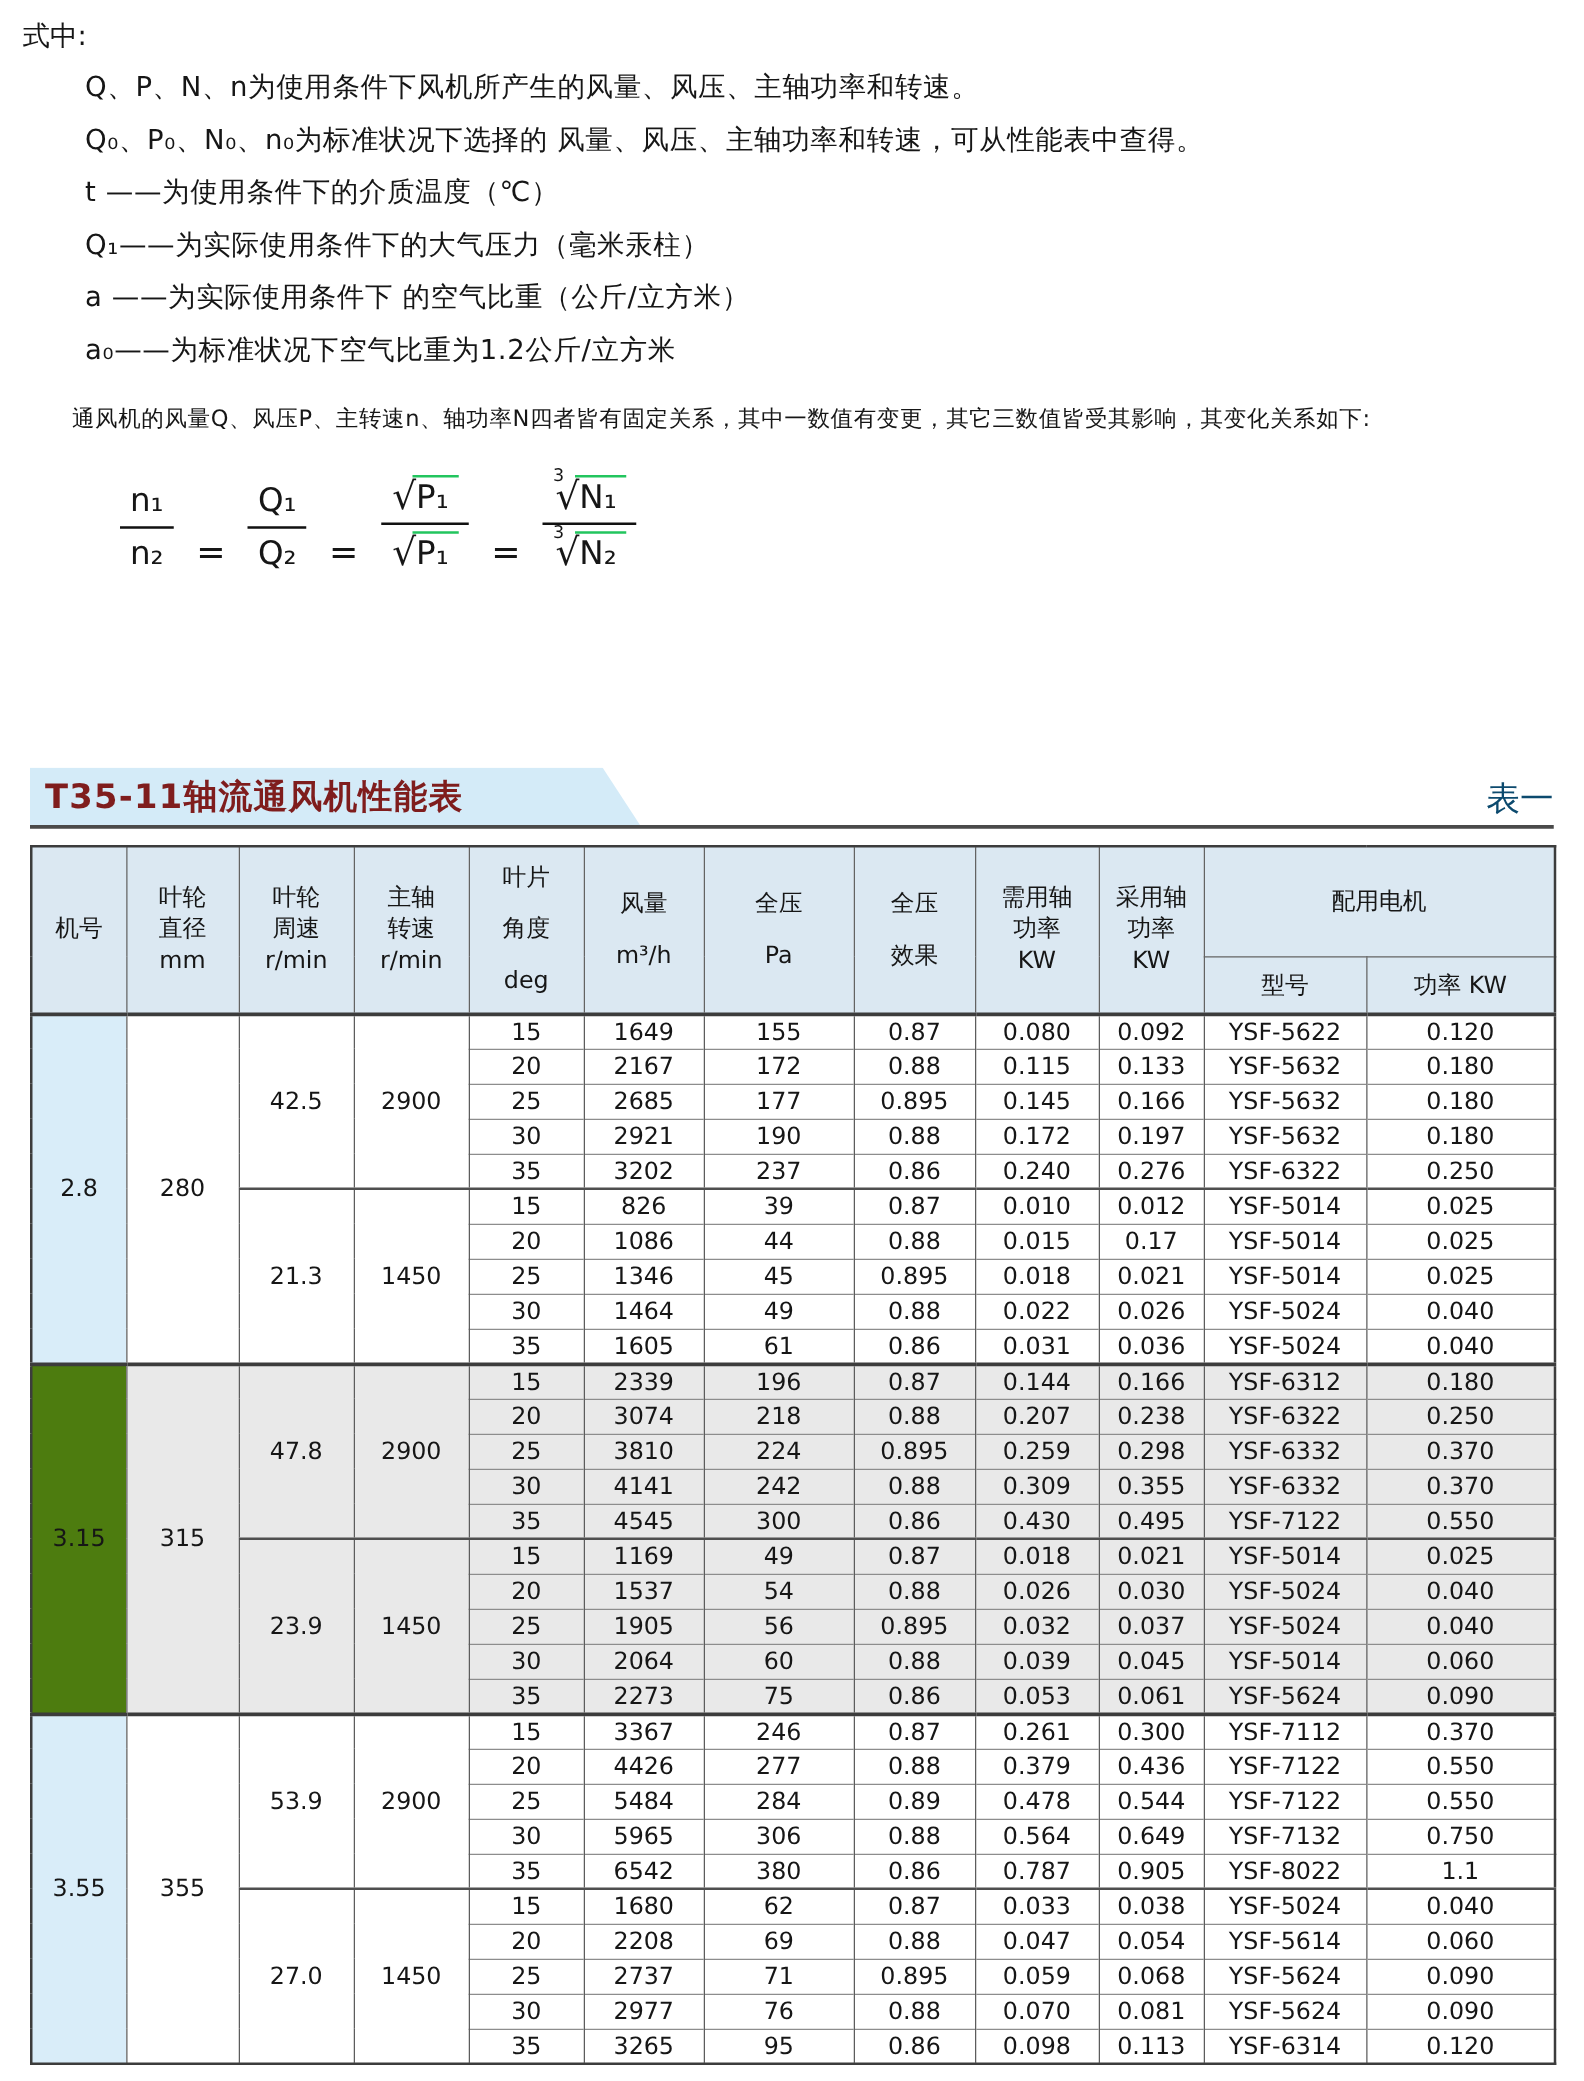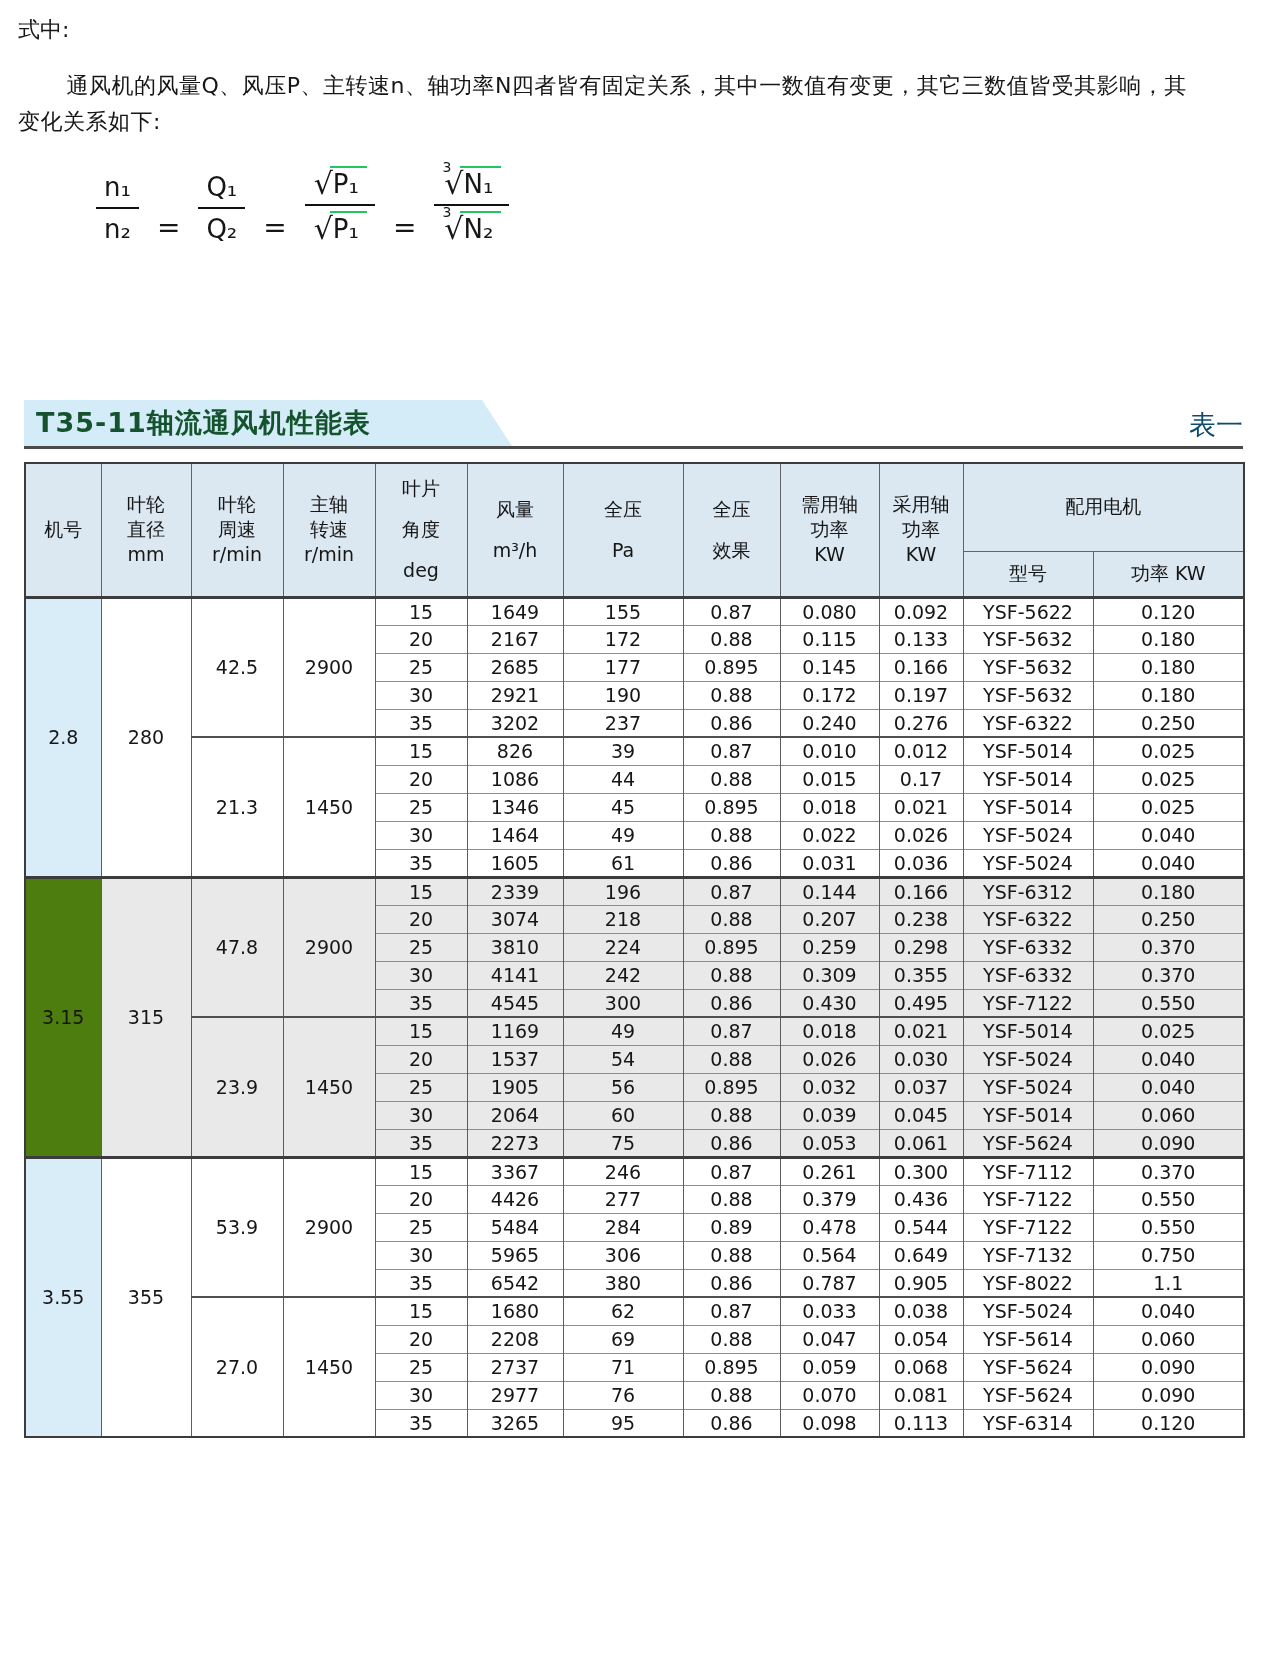--- a/index.html
+++ b/index.html
@@ -5,40 +5,40 @@
   * { margin:0; padding:0; box-sizing:border-box; }
   html,body { width:1267px; background:#ffffff; color:#161616;
     font-family:"DejaVu Sans","Liberation Sans",sans-serif; }
   body { height:1665px; overflow:hidden; }
 
   
   .intro { padding:16px 20px 0 18px; }
   .intro-heading { font-size:22px; line-height:28px; }
   .defs { margin:14px 0 0 50px; }
   .defs .def-line { font-size:22px; line-height:26px; margin-bottom:16px; letter-spacing:0.5px; }
-  .intro-paragraph { font-size:22px; line-height:36px; letter-spacing:0.5px;
+  .intro-paragraph { font-size:18px; line-height:36px; letter-spacing:0.5px;
     text-indent:2.2em; width:1190px; margin-top:24px; }
 
   
   .formula { margin:26px 0 0 92px; display:flex; align-items:flex-end; font-size:26px; }
   .frac { display:inline-flex; flex-direction:column; align-items:center; margin:0 4px; }
   .fnum { border-bottom:2px solid #111; padding:0 8px 5px; display:flex; align-items:flex-end; justify-content:center; }
   .fden { padding-top:5px; display:flex; align-items:flex-start; justify-content:center; }
   .feq { margin:0 14px; font-size:28px; }
   .rad { display:inline-flex; align-items:flex-end; }
   .ridx { font-size:14px; position:relative; top:-24px; margin-right:-7px; min-width:8px; }
   .rsgn { font-size:30px; line-height:1; margin-right:-3px; }
   .rbar { border-top:2px solid #22c55e; padding:1px 8px 0 3px; }
 
   
   .title-block { position:relative; margin-top:156px; width:1267px; height:49px; }
   .banner { position:absolute; left:24px; bottom:3px; width:488px; height:46px;
     background:#d4ebf8; clip-path:polygon(0 0, 458px 0, 488px 100%, 0 100%);
     display:flex; align-items:center; padding-left:12px; }
-  .banner-text { font-size:27px; font-weight:700; color:#14532d; letter-spacing:1px; }
+  .banner-text { font-size:27px; font-weight:700; color:#7f1d1d; letter-spacing:1px; }
   .table-tag { position:absolute; right:24px; bottom:6px; font-size:27px; color:#0c4a6e; }
   .title-rule { position:absolute; left:24px; bottom:0; width:1219px; border-bottom:3px solid #4a4a4a; }
 
   
   table.perf { margin:13px 0 0 24px; width:1219px; border-collapse:collapse;
     table-layout:fixed; border:2px solid #3c3c3c; }
   col.c1{width:76px} col.c2{width:90px} col.c3{width:92px} col.c4{width:92px}
   col.c5{width:92px} col.c6{width:96px} col.c7{width:120px} col.c8{width:97px}
   col.c9{width:99px} col.c10{width:84px} col.c11{width:130px} col.c12{width:151px}
 
@@ -58,20 +58,28 @@
   .perf tr.shade td.machine-col { background:#4d7c0f; }
   .perf tr.subgroup-start td { border-top:2px solid #4f4f4f; }
   .perf tr.group-start td { border-top:3px solid #3c3c3c; }
   .perf thead { border-bottom:2px solid #3c3c3c; }
 </style>
 </head>
 <body>
 
 <div class="intro">
   <div class="intro-heading">式中:</div>
+  <div class="defs">
+    <div class="def-line">Q、P、N、n为使用条件下风机所产生的风量、风压、主轴功率和转速。</div>
+    <div class="def-line">Q₀、P₀、N₀、n₀为标准状况下选择的 风量、风压、主轴功率和转速，可从性能表中查得。</div>
+    <div class="def-line">t ——为使用条件下的介质温度（℃）</div>
+    <div class="def-line">Q₁——为实际使用条件下的大气压力（毫米汞柱）</div>
+    <div class="def-line">a ——为实际使用条件下 的空气比重（公斤/立方米）</div>
+    <div class="def-line">a₀——为标准状况下空气比重为1.2公斤/立方米</div>
+  </div>
   <div class="intro-paragraph">通风机的风量Q、风压P、主转速n、轴功率N四者皆有固定关系，其中一数值有变更，其它三数值皆受其影响，其变化关系如下:</div>
 </div>
 
 <div class="formula">
   <span class="frac">
     <span class="fnum">n₁</span>
     <span class="fden">n₂</span>
   </span>
   <span class="feq">=</span>
   <span class="frac">

